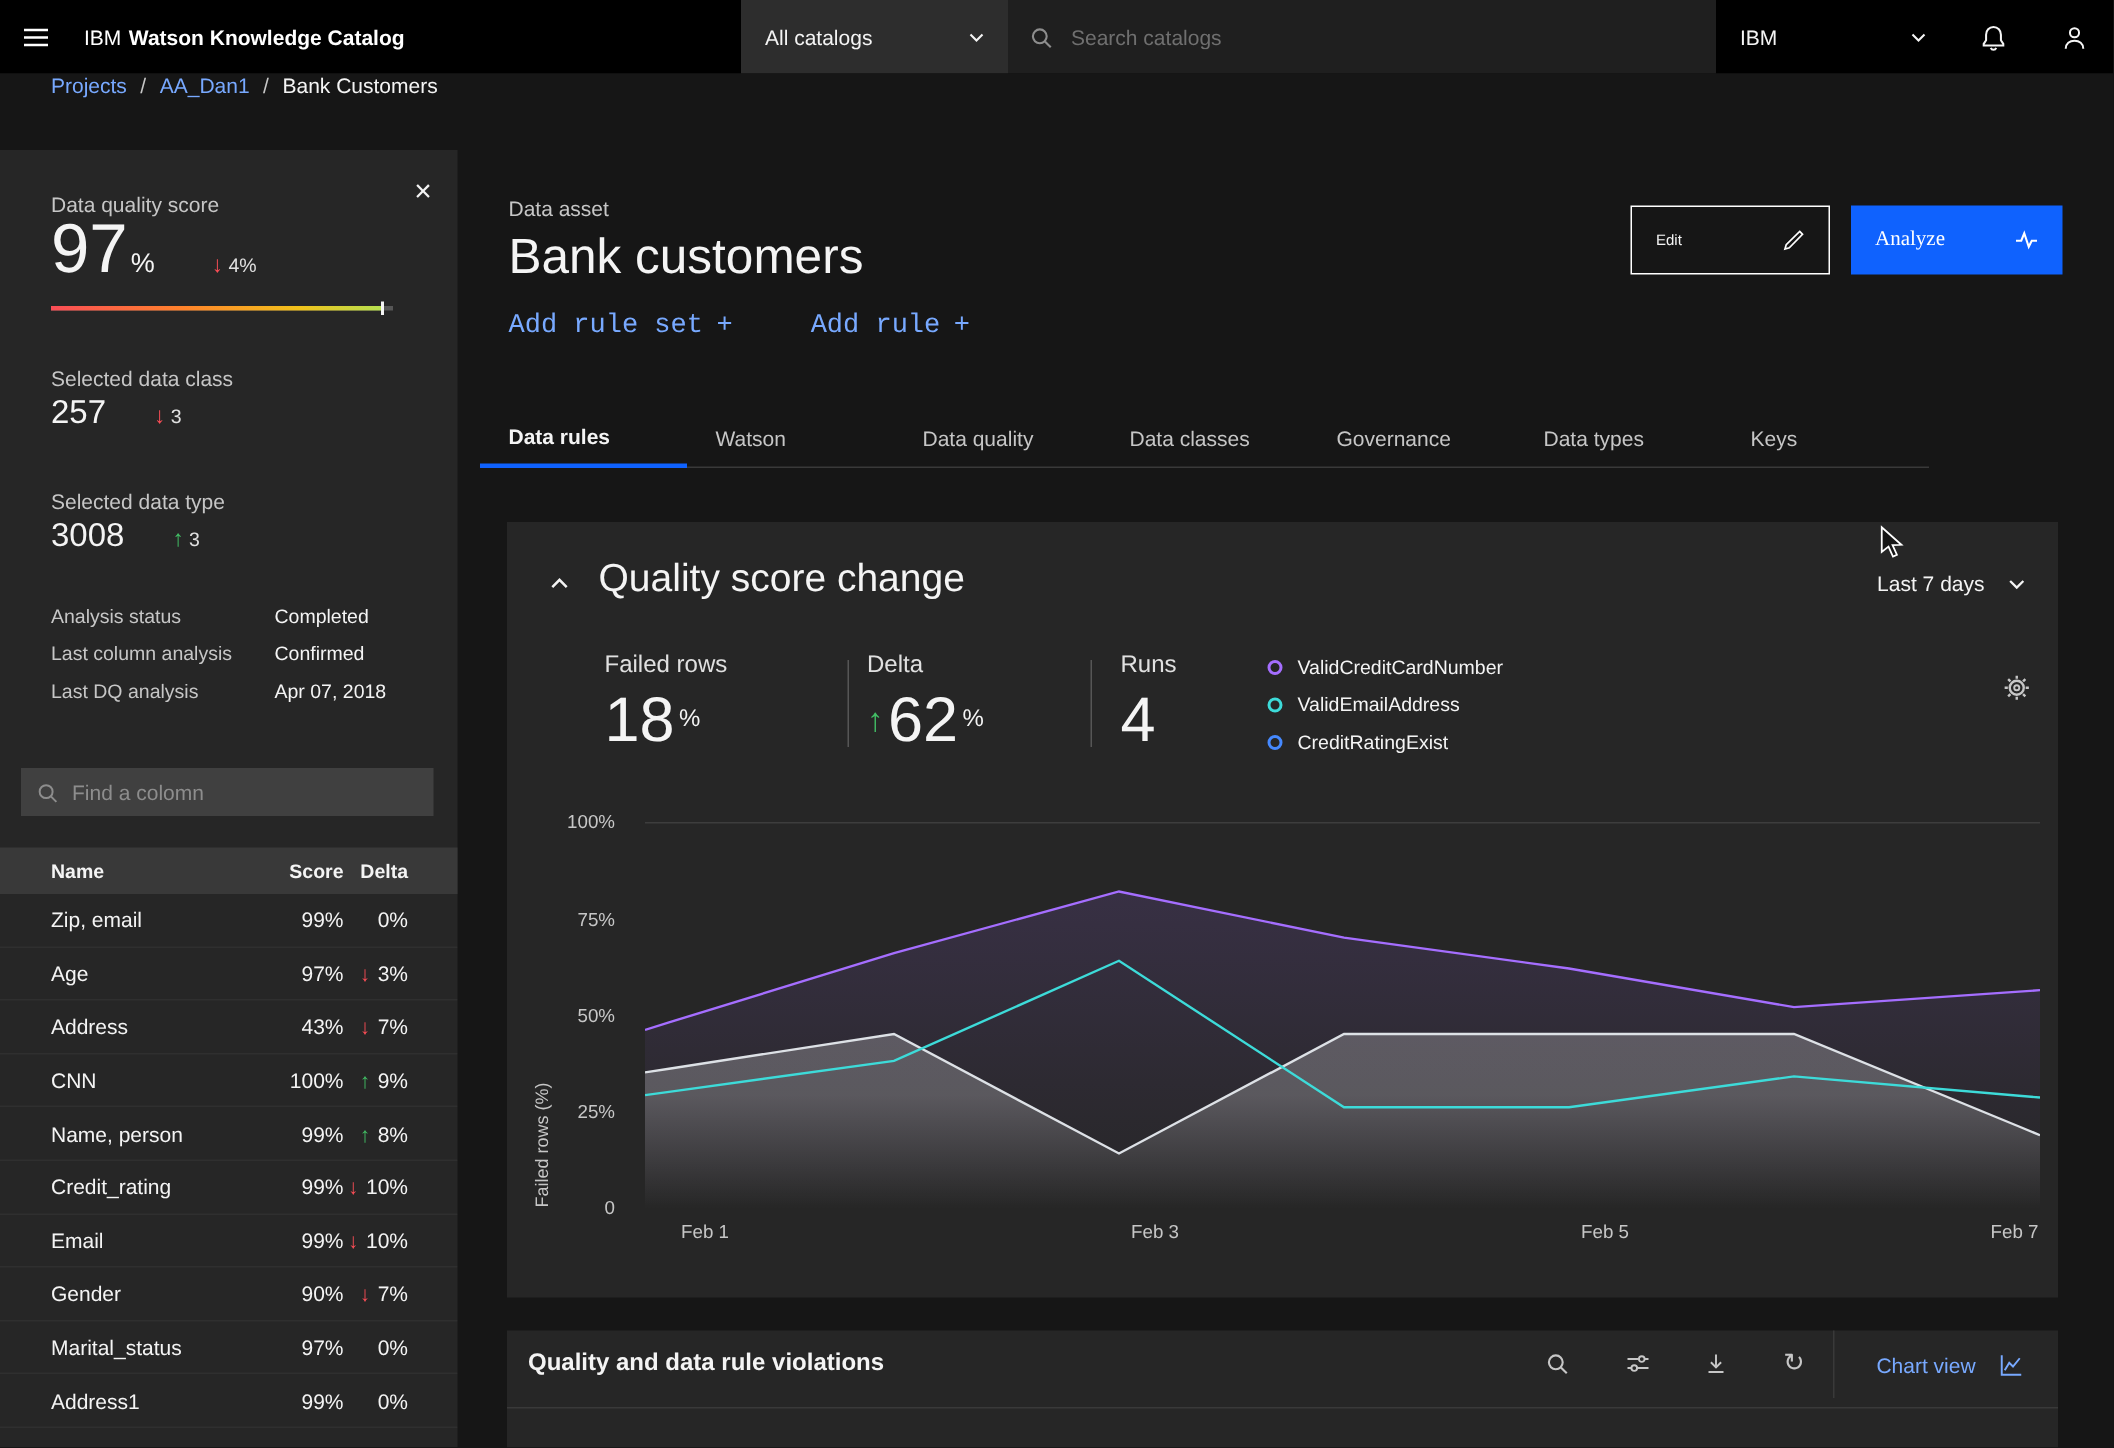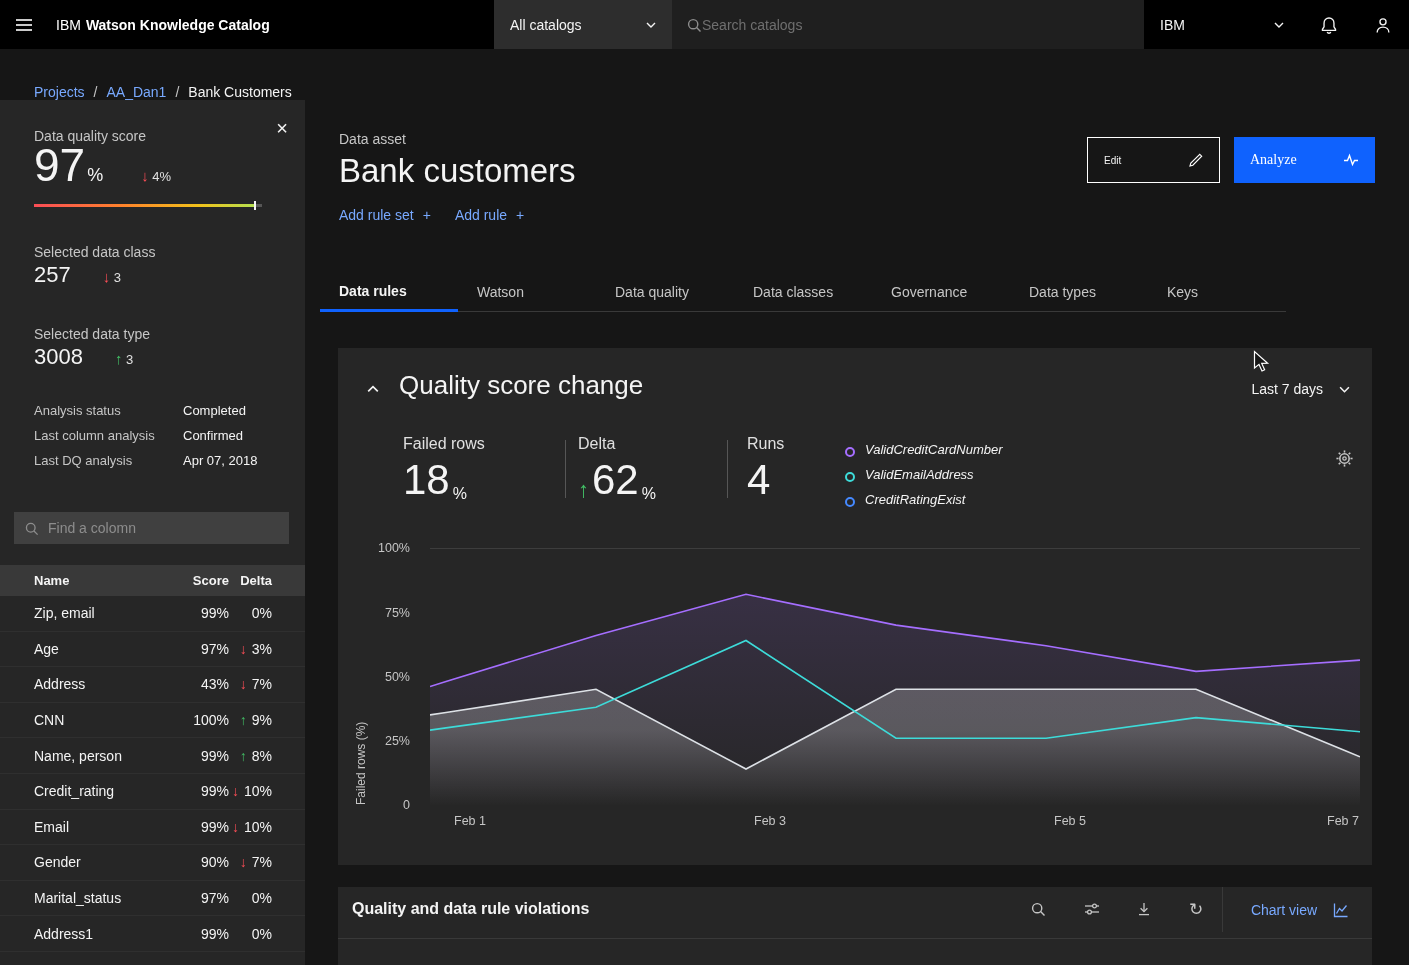--- a/index.html
+++ b/index.html
@@ -6,29 +6,29 @@
   html,body { background:#161616; }
   body { font-family:"Liberation Sans","DejaVu Sans",sans-serif; }
   #app { position:relative; width:1409px; height:965px; overflow:hidden; background:#161616; color:#f4f4f4; }
 
   
   .topbar { position:absolute; left:0; top:0; width:1409px; height:49px; background:#000; }
   .hamburger { position:absolute; left:0; top:0; width:48px; height:49px; display:flex; align-items:center; justify-content:center; cursor:pointer; }
   .brand { position:absolute; left:56px; top:0; height:49px; display:flex; align-items:center; font-size:14px; color:#fff; gap:5px; }
   .brand b { font-weight:700; }
   .tb-catalogs { position:absolute; left:494px; top:0; width:178px; height:49px; background:#2d2d2d; display:flex; align-items:center; justify-content:space-between; padding:0 16px; font-size:14px; color:#f4f4f4; cursor:pointer; }
-  .tb-search { position:absolute; left:672px; top:0; width:472px; height:49px; background:#1f1f1f; display:flex; align-items:center; padding:0 14px; gap:0; }
+  .tb-search { position:absolute; left:672px; top:0; width:472px; height:49px; background:#1f1f1f; display:flex; align-items:center; padding:0 14px; gap:12px; }
   .tb-search input { flex:1; background:transparent; border:0; outline:none; color:#f4f4f4; font-size:14px; font-family:inherit; }
   .tb-search input::placeholder { color:#6f6f6f; }
   .tb-account { position:absolute; left:1144px; top:0; width:158px; height:49px; display:flex; align-items:center; justify-content:space-between; padding:0 18px 0 16px; font-size:14px; cursor:pointer; }
   .tb-iconbtn { position:absolute; top:0; width:53px; height:49px; display:flex; align-items:center; justify-content:center; cursor:pointer; }
   .tb-bell { left:1302px; } .tb-user { left:1356px; }
 
   
-  .breadcrumb { position:absolute; left:0; top:49px; width:1409px; height:51px; display:flex; align-items:flex-end; padding-left:34px; font-size:14px; gap:9px; background:#161616; }
+  .breadcrumb { position:absolute; left:0; top:49px; width:1409px; height:51px; display:flex; align-items:flex-start; padding-left:34px; font-size:14px; gap:9px; background:#161616; }
   .crumb { color:#78a9ff; cursor:pointer; text-decoration:none; }
   .crumb-sep { color:#c6c6c6; }
   .crumb-current { color:#f4f4f4; }
 
   
   .sidebar { position:absolute; left:0; top:100px; width:305px; height:865px; background:#262626; }
   .sb-close { position:absolute; left:268px; top:14px; width:28px; height:28px; display:flex; align-items:center; justify-content:center; font-size:20px; color:#f4f4f4; cursor:pointer; }
   .sb-label { position:absolute; left:34px; font-size:14px; color:#c6c6c6; }
   .sb-score-row { position:absolute; left:34px; top:42px; display:flex; align-items:baseline; }
   .sb-score { font-size:46px; font-weight:300; color:#f4f4f4; line-height:1; }
@@ -54,44 +54,44 @@
   .col-delta { width:76px; text-align:right; padding-right:33px; }
   .sb-rows { position:absolute; left:0; top:496px; width:305px; }
   .sb-row { display:flex; align-items:center; height:35.6px; font-size:14px; color:#f4f4f4; border-bottom:1px solid rgba(255,255,255,0.045); cursor:pointer; }
   .sb-row .col-delta { display:flex; justify-content:flex-end; gap:5px; padding-right:33px; }
   .sb-row .col-delta .arrow-down, .sb-row .col-delta .arrow-up { font-size:14px; }
 
   
   .main { position:absolute; left:305px; top:100px; width:1104px; height:865px; }
   .asset-label { position:absolute; left:34px; top:31px; font-size:14px; color:#c6c6c6; }
   .asset-title { position:absolute; left:34px; top:52px; font-size:33px; font-weight:300; color:#f4f4f4; }
-  .add-links { position:absolute; left:34px; top:107px; display:flex; gap:24px; font-size:14px; }
+  .add-links { position:absolute; left:34px; top:107px; display:flex; gap:52px; font-size:18px;font-family:Liberation Mono, monospace; }
   .add-link { color:#78a9ff; display:flex; gap:9px; cursor:pointer; }
   .btn-edit { position:absolute; left:782px; top:37px; width:133px; height:46px; background:transparent; border:1px solid #fff; color:#f4f4f4; font-size:10px; display:flex; align-items:center; justify-content:space-between; padding:0 16px; cursor:pointer; font-family:inherit; }
   .btn-analyze { position:absolute; left:929px; top:37px; width:141px; height:46px; background:#0f62fe; border:0; color:#fff; font-size:14px; display:flex; align-items:center; justify-content:space-between; padding:16px 16px; cursor:pointer; font-family:Liberation Serif, serif; }
 
   
   .tabs { position:absolute; left:15px; top:172px; display:flex; }
   .tab { width:138px; height:40px; display:flex; align-items:center; padding-left:19px; font-size:14px; color:#c6c6c6; border-bottom:1px solid #393939; cursor:pointer; }
   .tab.active { color:#f4f4f4; border-bottom:3px solid #0f62fe; font-weight:600; }
 
   
   .qcard { position:absolute; left:33px; top:248px; width:1034px; height:517px; background:#262626; }
   .qc-collapse { position:absolute; left:24px; top:30px; width:22px; height:22px; display:flex; align-items:center; justify-content:center; cursor:pointer; }
   .qc-title { position:absolute; left:61px; top:22px; font-size:26px; font-weight:400; color:#f4f4f4; }
   .qc-range { position:absolute; right:22px; top:33px; display:flex; align-items:center; gap:16px; font-size:14px; color:#f4f4f4; cursor:pointer; }
   .qc-stat { position:absolute; top:87px; }
   .qc-stat .sl { font-size:16px; color:#e0e0e0; }
-  .qc-stat .sv { display:flex; align-items:flex-end; margin-top:4px; }
+  .qc-stat .sv { display:flex; align-items:center; margin-top:4px; }
   .qc-stat .num { font-size:42px; font-weight:300; color:#f4f4f4; line-height:1.1; }
   .qc-stat .unit { font-size:16px; color:#f4f4f4; margin-left:3px; }
   .qc-stat .up-big { color:#42be65; font-size:22px; margin-right:3px; }
   .qc-sep { position:absolute; top:92px; width:1px; height:58px; background:#565656; }
   .qc-legend { position:absolute; left:507px; top:84px; }
-  .legend-item { display:flex; align-items:flex-end; height:25px; gap:10px; cursor:pointer;font-style:italic; }
+  .legend-item { display:flex; align-items:center; height:25px; gap:10px; cursor:pointer; }
   .ring { width:10px; height:10px; border-radius:50%; border:2px solid #fff; }
   .legend-label { font-size:13px; color:#f4f4f4; }
   .qc-gear { position:absolute; left:995px; top:99px; width:22px; height:22px; cursor:pointer; display:flex; align-items:center; justify-content:center; }
   .ylabel { position:absolute; left:16px; top:200px; height:257px; writing-mode:vertical-rl; transform:rotate(180deg); display:flex; align-items:center; font-size:12px; color:#c6c6c6; }
   .yticks .ytick { position:absolute; left:12px; width:60px; text-align:right; font-size:12.5px; color:#c6c6c6; }
   .yticks .ytick:nth-child(1){top:193px} .yticks .ytick:nth-child(2){top:258px}
   .yticks .ytick:nth-child(3){top:322px} .yticks .ytick:nth-child(4){top:386px}
   .yticks .ytick:nth-child(5){top:450px}
   .plot { position:absolute; left:92px; top:200px; }
   .xticks .xtick { position:absolute; top:466px; font-size:12.5px; color:#c6c6c6; width:80px; text-align:right; }

